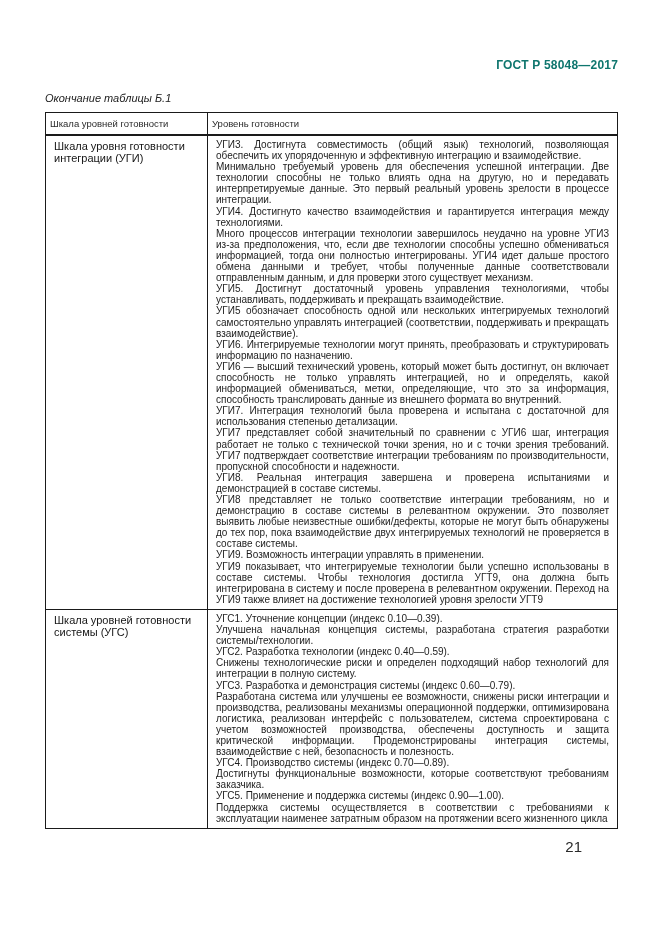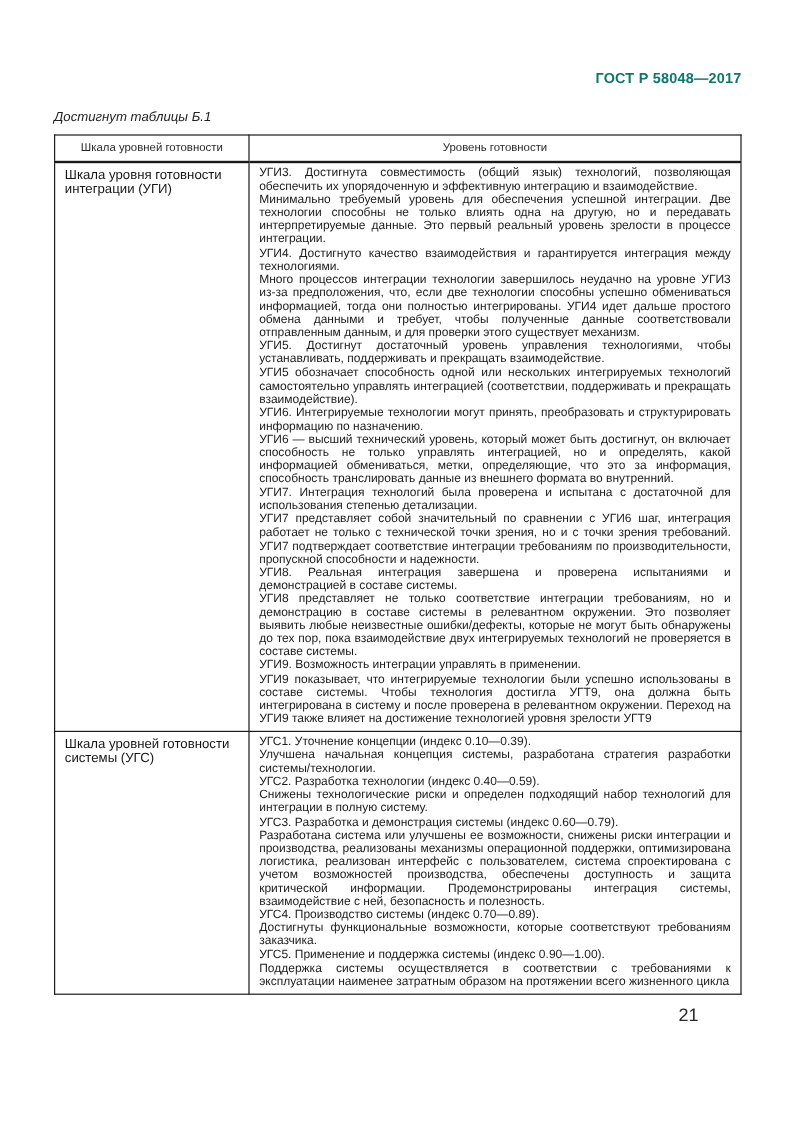--- a/index.html
+++ b/index.html
@@ -23,21 +23,21 @@
     position:absolute;top:112px;left:45px;
     width:573px;
     border-collapse:collapse;
     table-layout:fixed;
   }
   table.gost, table.gost th, table.gost td{
     border:1.6px solid #1a1a1a;
   }
   table.gost th{
     font-size:9.5px;font-weight:normal;color:#2a2a2a;
-    padding:5px 4px;text-align:center;vertical-align:middle;
+    padding:5px 4px;text-align:left;vertical-align:middle;
     border-bottom-width:2.2px;
   }
   col.c-scale{width:162px;}
   td.scale-cell{
     vertical-align:top;
     padding:4px 8px 4px 8px;
     font-size:11px;font-weight:normal;line-height:12px;color:#161616;
   }
   td.desc-cell{
     vertical-align:top;
@@ -52,21 +52,21 @@
   .page-number{
     position:absolute;top:838px;right:79px;
     font-size:15px;color:#2a2a2a;
   }
 </style>
 </head>
 <body>
 
 <div class="doc-header">ГОСТ Р 58048—2017</div>
 
-<div class="table-caption">Достигнут таблицы Б.1</div>
+<div class="table-caption">Окончание таблицы Б.1</div>
 
 <table class="gost">
   <colgroup>
     <col class="c-scale">
     <col class="c-level">
   </colgroup>
   <thead>
     <tr>
       <th>Шкала уровней готовности</th>
       <th>Уровень готовности</th>

